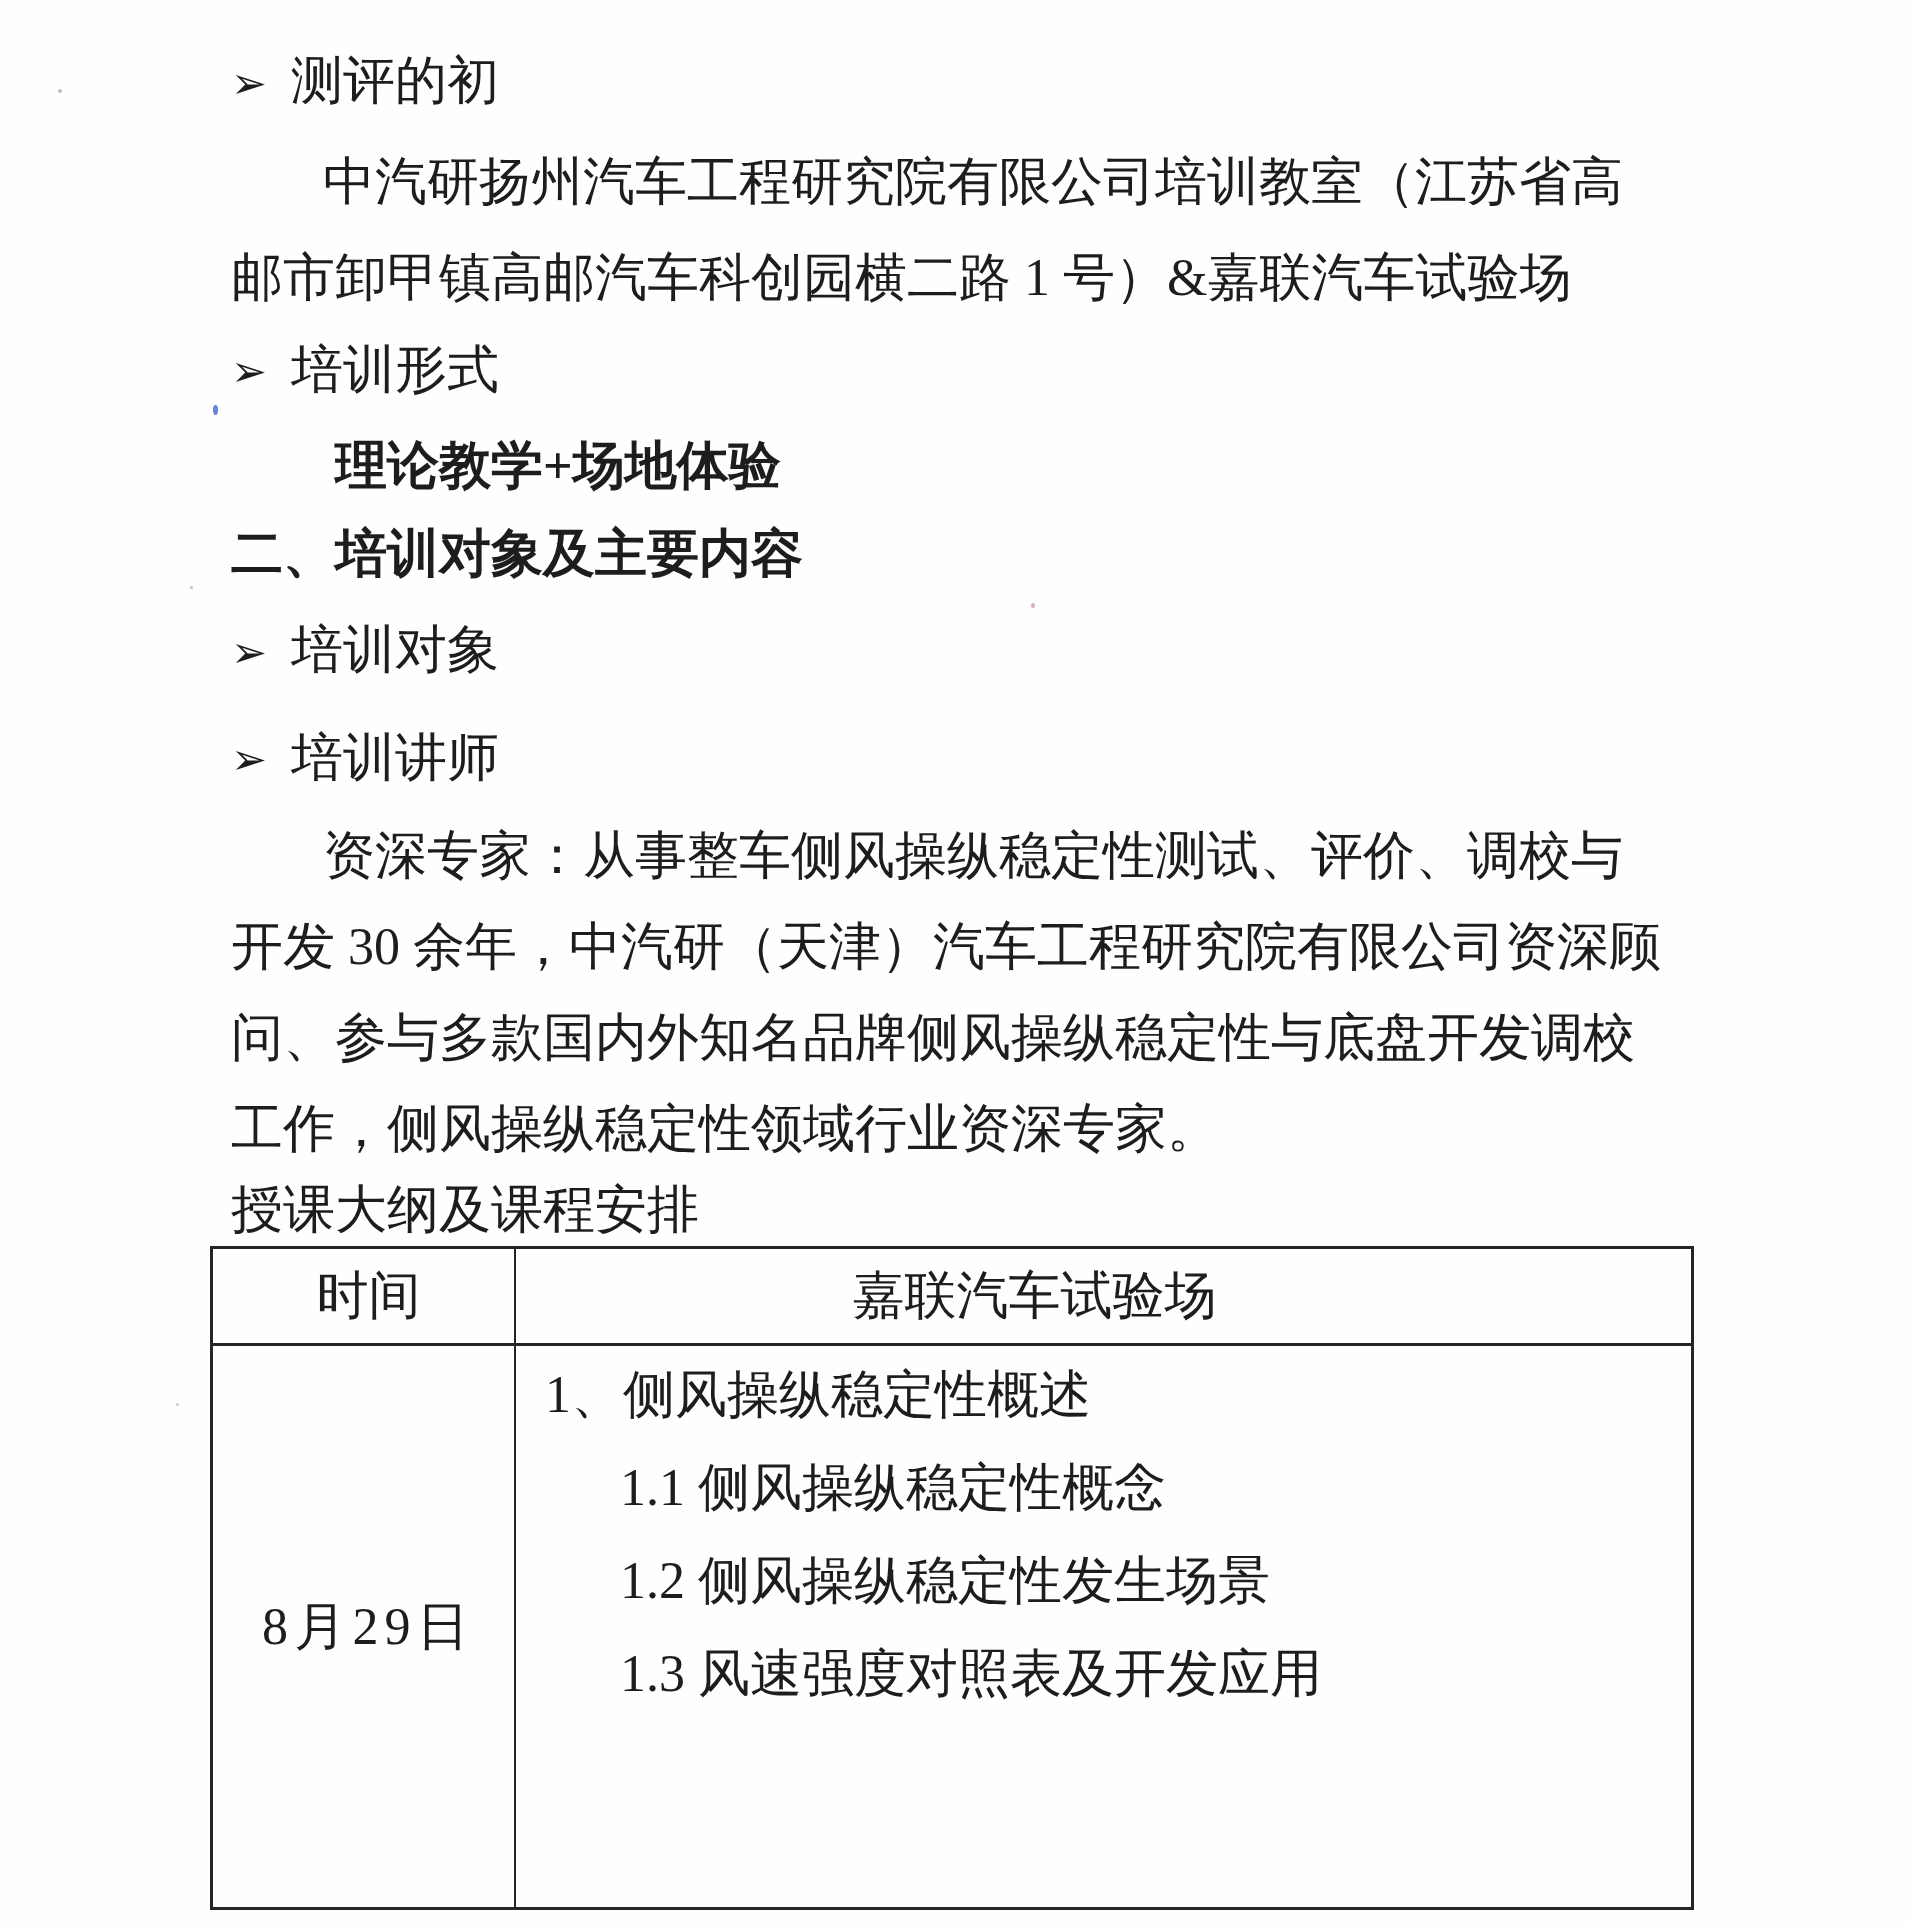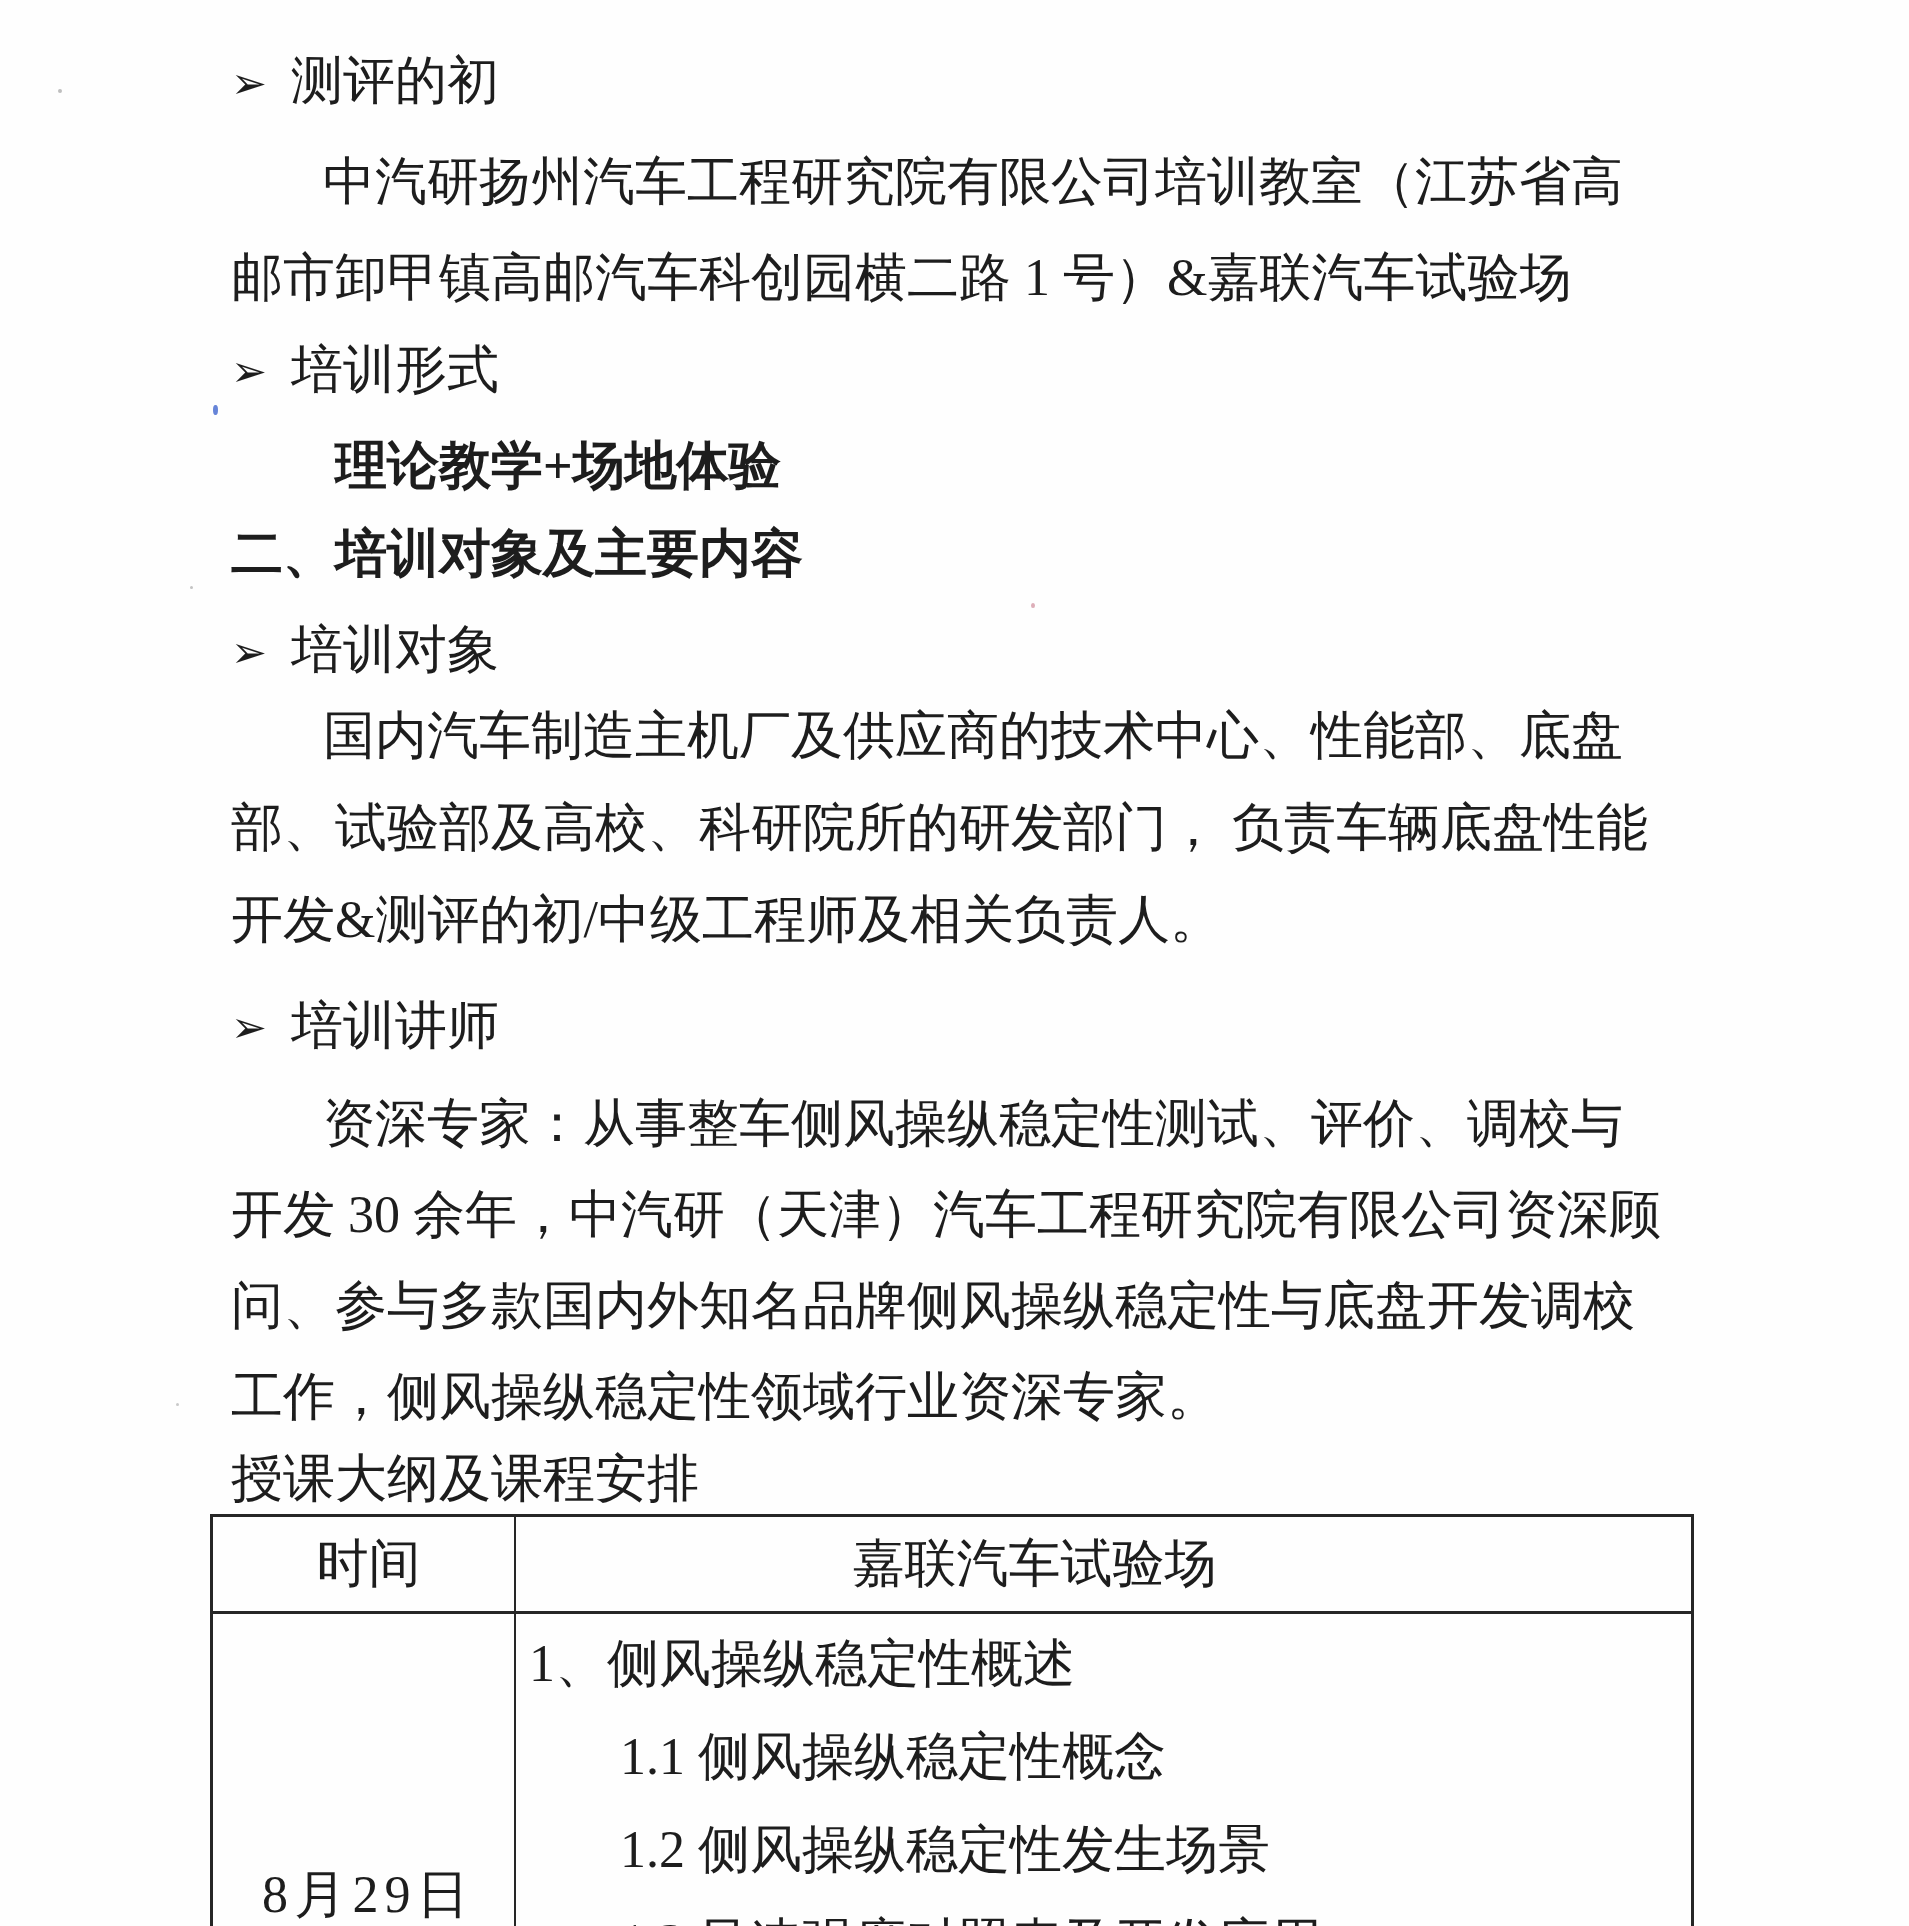--- a/index.html
+++ b/index.html
@@ -43,21 +43,21 @@
   .td-time{
     width:291px;flex:0 0 291px;
     border-right:2.7px solid #262626;
     display:flex;align-items:center;justify-content:center;padding-left:10px;
   }
   .td-content{flex:1;display:flex;align-items:center;justify-content:center;}
   .hdr-shift{transform:translateX(-69px);white-space:nowrap;}
   .tr.bodyrow{height:561px;}
   .tr.bodyrow .td-content{display:block;padding-top:2.3px;}
   .agenda-line{line-height:93px;white-space:nowrap;}
-  .agenda-line.l1{padding-left:13px;}
+  .agenda-line.l1{padding-left:29px;}
   .agenda-line.l2{padding-left:104px;}
   .time-text{letter-spacing:6.2px;white-space:nowrap;}
   
   .speck{position:absolute;border-radius:50%;}
   .speck.blue{left:213px;top:405px;width:4.6px;height:10px;background:#5577d4;opacity:.9;}
   .speck.pink{left:1031px;top:603px;width:3.9px;height:5.4px;background:#d49aa6;opacity:.8;}
   .speck.g1{left:58px;top:89px;width:3.9px;height:3.9px;background:#8a8a8a;opacity:.55;}
   .speck.g2{left:190px;top:586px;width:3.1px;height:3.1px;background:#8a8a8a;opacity:.5;}
   .speck.g3{left:176px;top:1403px;width:3.1px;height:3.1px;background:#8a8a8a;opacity:.45;}
 </style>
@@ -93,25 +93,20 @@
       <span class="line">理论教学+场地体验</span>
     </div>
 
     <div class="h2">二、培训对象及主要内容</div>
 
     <div class="bullet-row b3">
       <span class="arrow">➢</span>
       <span>培训对象</span>
     </div>
 
-    <div class="para tight obj">
-      <span class="line first">国内汽车制造主机厂及供应商的技术中心、性能部、底盘</span>
-      <span class="line">部、试验部及高校、科研院所的研发部门， 负责车辆底盘性能</span>
-      <span class="line">开发&amp;测评的初/中级工程师及相关负责人。</span>
-    </div>
 
     <div class="bullet-row b4">
       <span class="arrow">➢</span>
       <span>培训讲师</span>
     </div>
 
     <div class="para tight4 lect">
       <span class="line first">资深专家：从事整车侧风操纵稳定性测试、评价、调校与</span>
       <span class="line">开发 30 余年，中汽研（天津）汽车工程研究院有限公司资深顾</span>
       <span class="line">问、参与多款国内外知名品牌侧风操纵稳定性与底盘开发调校</span>

